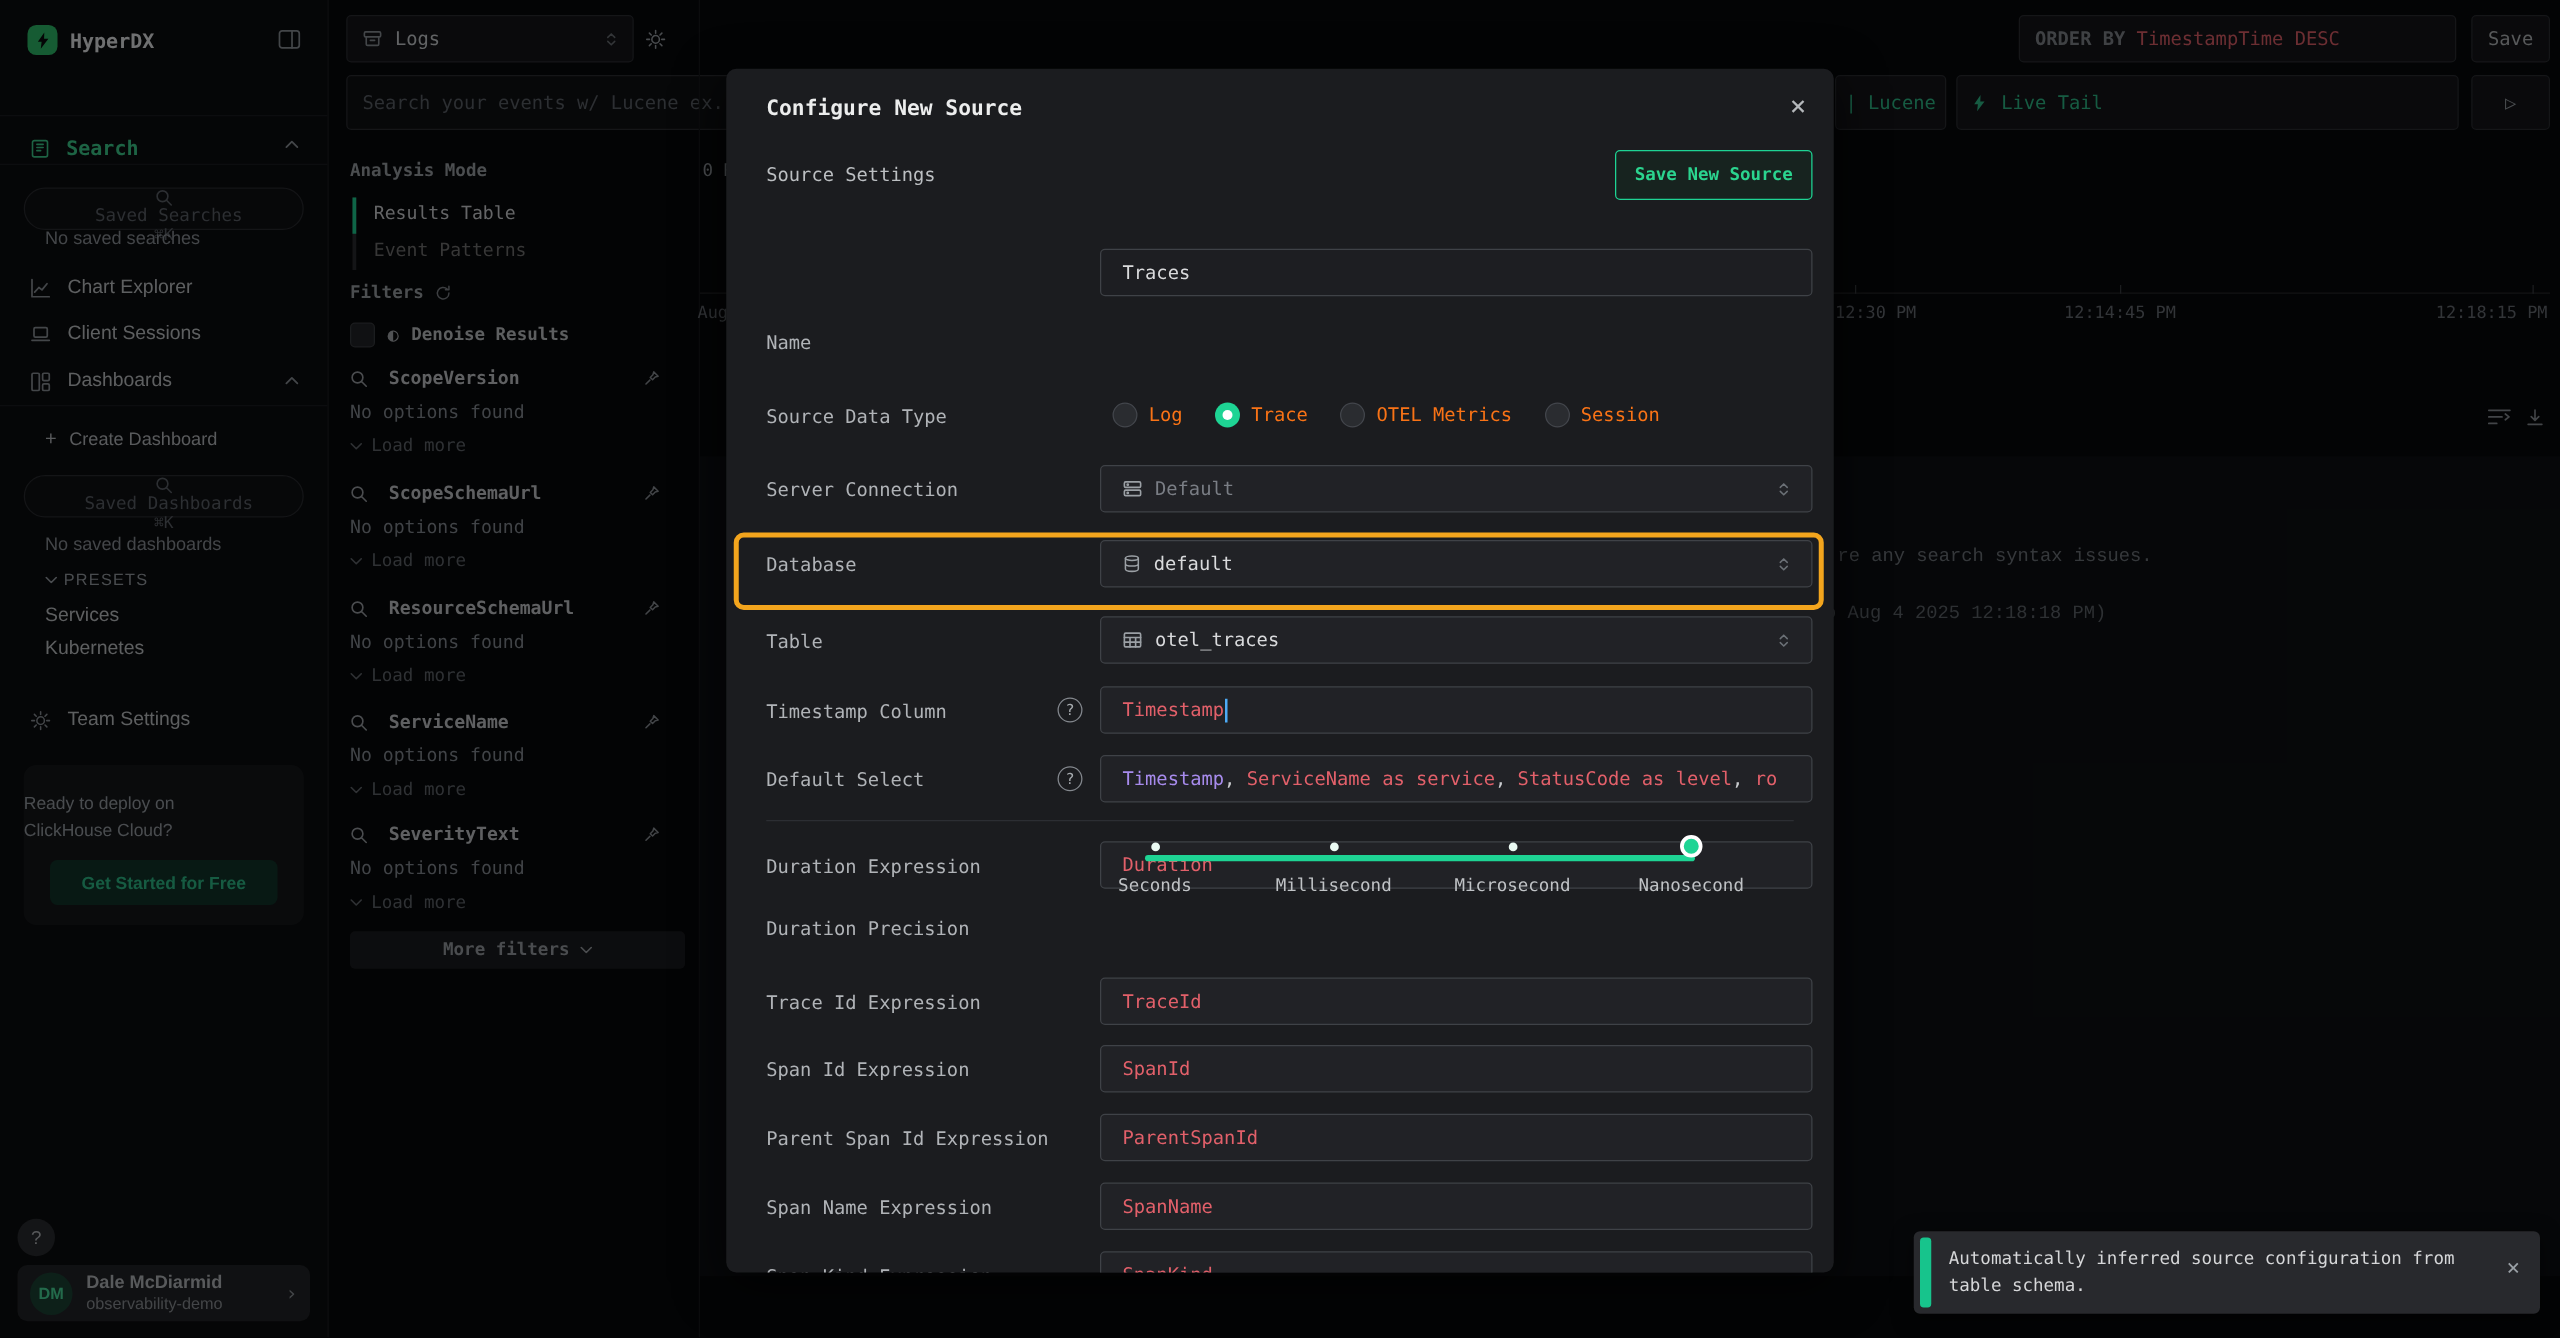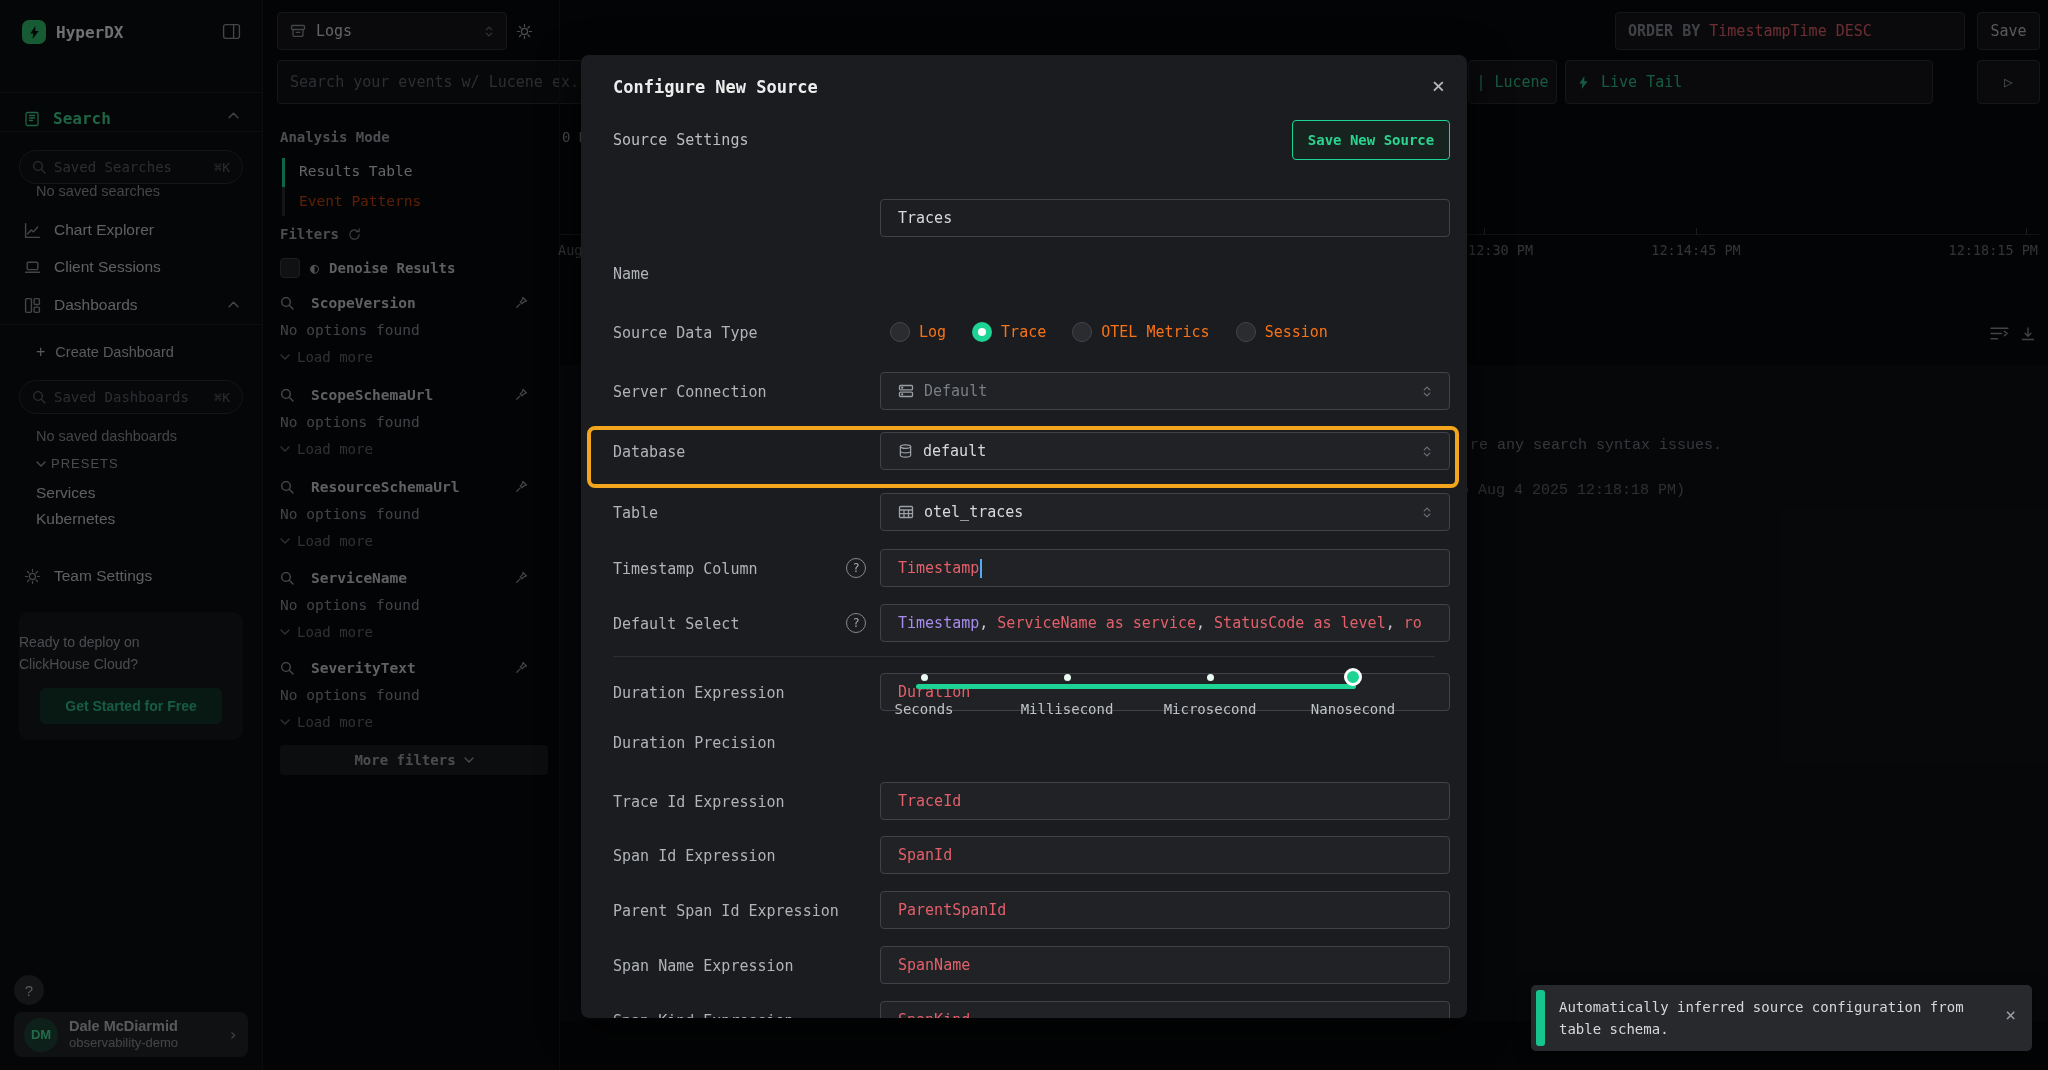--- a/index.html
+++ b/index.html
@@ -13,21 +13,21 @@
 
   
   .sidebar{position:absolute;left:0;top:0;width:263px;height:1070px;background:#0c0d0f;border-right:1px solid #1b1d20;box-sizing:border-box;}
   .sdiv{position:absolute;left:0;right:0;height:1px;background:#1b1d20;}
   .brand-badge{position:absolute;left:22px;top:20px;width:24px;height:24px;border-radius:7px;background:#2fbf6b;color:#0a0b0d;display:flex;align-items:center;justify-content:center;}
   .brand-name{position:absolute;left:56px;top:23px;font-weight:bold;font-size:16px;color:#e9eaec;}
   .panel-toggle{position:absolute;left:222px;top:22px;color:#8d9298;}
   .side-row{position:absolute;left:0;width:100%;display:flex;align-items:center;}
   .green-t{color:#3ecf8e;}
   .pill{position:absolute;left:19px;width:224px;height:34px;border:1px solid #2a2c30;border-radius:17px;background:#101114;
-    display:flex;align-items:center;padding:0 12px;box-sizing:border-box;color:#5d6artifact;color:#5d6269;font-size:14px;}
+    display:flex;align-items:center;padding:0 12px;box-sizing:border-box;color:#5d6artifact;color:#5d6269;font-size:14px;flex-direction:column;}
   .pill .ph{flex:1;margin-left:8px;color:#5d6269;}
   .pill .kbd{color:#5d6269;font-size:13px;}
   .side-item{font-size:15.5px;color:#c3c6c9;}
   .dim-t{color:#8d9298;}
   .promo{position:absolute;left:19px;top:612px;width:224px;height:128px;background:#16181b;border-radius:10px;}
   .promo-cta{position:absolute;left:21px;top:76px;width:182px;height:36px;background:#11352a;border-radius:6px;color:#2fbf8b;
     font-weight:bold;font-size:14px;display:flex;align-items:center;justify-content:center;}
   .help-circ{position:absolute;left:14px;top:975px;width:30px;height:30px;border-radius:50%;background:#2a2c30;color:#b5b8bc;
     display:flex;align-items:center;justify-content:center;font-size:15px;}
   .usercard{position:absolute;left:14px;top:1012px;width:234px;height:45px;background:#232528;border-radius:8px;display:flex;align-items:center;padding:0 10px;box-sizing:border-box;}
@@ -264,38 +264,38 @@
   <div class="tbx" style="left:1977px;top:12px;width:63px;height:38px;justify-content:center;color:#b7babd">
     <span>Save</span>
   </div>
 
   <div class="tbx" style="left:277px;top:60px;width:1178px;height:44px;background:#101114;color:#5d6269">
     <span>Search your events w/ Lucene ex. </span>
   </div>
   <div class="tbx" style="left:1468px;top:60px;width:89px;height:44px;justify-content:center;color:#2fbf8b">
     <span>| Lucene</span>
   </div>
-  <div class="tbx" style="left:1565px;top:60px;width:368px;height:44px;gap:12px;color:#2fbf8b">
+  <div class="tbx" style="left:1565px;top:60px;width:402px;height:44px;gap:12px;color:#2fbf8b">
     <span class="icn">
       <svg width="11" height="15" viewBox="0 0 12 16">
           <path d="M7 1L1.5 9h3.2L4 15l6.5-8.5H6.8z" fill="currentColor"></path>
         </svg>
     </span>
     <span>Live Tail</span>
   </div>
   <div class="tbx" style="left:1977px;top:60px;width:63px;height:44px;justify-content:center;color:#9aa0a6">
     <span>▷</span>
   </div>
 
   <div class="filters">
     <div class="abs flabel" style="left:17px;top:129px">Analysis Mode</div>
     <div class="tabbar"></div>
     <div class="tabbar-active"></div>
     <div class="abs" style="left:36px;top:163px;font-size:14.5px;color:#d2d4d7">Results Table</div>
-    <div class="abs" style="left:36px;top:193px;font-size:14.5px;color:#c2410c">Event Patterns</div>
+    <div class="abs" style="left:36px;top:193px;font-size:14.5px;color:#737373">Event Patterns</div>
 
     <div class="abs" style="left:17px;top:226px;display:flex;align-items:center;gap:9px">
       <span class="flabel">Filters</span>
       <span style="color:#7d8288">
         <svg width="13" height="13" viewBox="0 0 14 14" class="stroke">
             <path d="M12 7a5 5 0 11-1.5-3.5M12 1v3h-3"></path>
           </svg>
       </span>
     </div>
     <div class="abs" style="left:17px;top:258px;display:flex;align-items:center;gap:10px">

